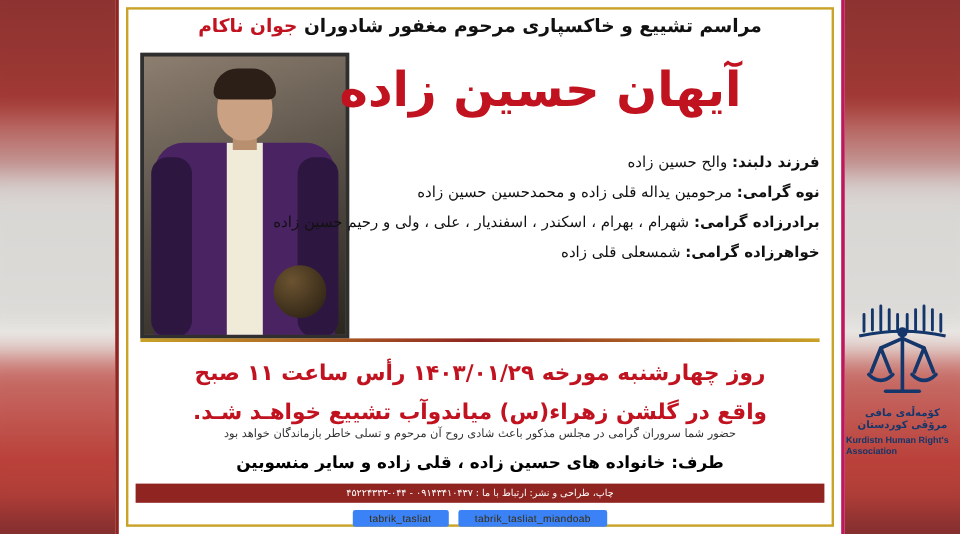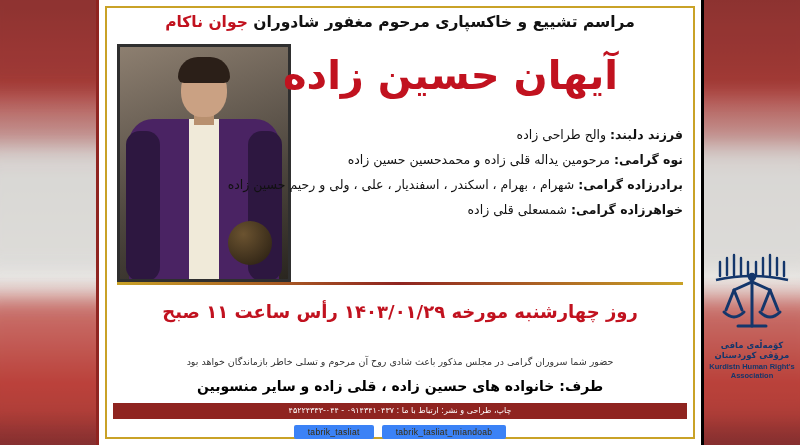--- a/index.html
+++ b/index.html
@@ -29,21 +29,21 @@
   }
   .side .blob.b1{top:-30px;}
   .side .blob.b2{top:150px;background:#d9d7d4;opacity:.8;}
   .side .blob.b3{top:300px;background:#b7332c;opacity:.6;}
 
   
   .poster{
     position:absolute;left:96px;top:0;width:608px;height:445px;
     background:#ffffff;
     border-left:3px solid #8f2420;
-    border-right:3px solid #000000;
+    border-right:3px solid #be185d;
     box-sizing:border-box;
     overflow:hidden;
   }
   .poster-inner{
     position:absolute;left:6px;right:6px;top:6px;bottom:6px;
     border:2px solid #c9a227;
     box-sizing:border-box;
   }
 
   
@@ -159,21 +159,21 @@
     display:flex;flex-direction:column;align-items:center;justify-content:flex-end;
     padding-bottom:14px;box-sizing:border-box;
   }
   .logo-wrap{position:relative;width:92px;height:92px;margin-bottom:6px;}
   .logo-wrap svg{display:block;}
   .org-ku{
     font-size:8.5px;color:#14366b;direction:rtl;text-align:center;
     width:94px;font-weight:bold;line-height:1.2;
   }
   .org-en{
-    font-size:7.5px;color:#14366b;direction:ltr;text-align:center;
+    font-size:7.5px;color:#14366b;direction:ltr;text-align:left;
     width:94px;font-weight:bold;line-height:1.2;margin-top:2px;
     font-family:"Liberation Sans",sans-serif;
   }
 </style>
 </head>
 <body>
 
 <div class="canvas">
 
   <div class="side left">
@@ -204,40 +204,41 @@
       <div class="head"></div>
       <div class="hair"></div>
       <div class="ball"></div>
     </div>
 
     <div class="name">آیهان حسین زاده</div>
 
     <div class="relations">
       <div class="row">
         <span class="lbl">فرزند دلبند:</span>
-        <span>والح طراحی زاده</span>
+        <span>والح حسین زاده</span>
       </div>
       <div class="row">
         <span class="lbl">نوه گرامی:</span>
         <span>مرحومین یداله قلی زاده و محمدحسین حسین زاده</span>
       </div>
       <div class="row">
         <span class="lbl">برادرزاده گرامی:</span>
         <span>شهرام ، بهرام ، اسکندر ، اسفندیار ، علی ، ولی و رحیم حسین زاده</span>
       </div>
       <div class="row">
         <span class="lbl">خواهرزاده گرامی:</span>
         <span>شمسعلی قلی زاده</span>
       </div>
     </div>
 
     <div class="divider"></div>
 
     <div class="event">
       <span>روز چهارشنبه مورخه ۱۴۰۳/۰۱/۲۹ رأس ساعت ۱۱ صبح</span>
+      <span class="l2">واقع در گلشن زهراء(س) میاندوآب تشییع خواهـد شـد.</span>
     </div>
 
     <div class="note">حضور شما سروران گرامی در مجلس مذکور باعث شادی روح آن مرحوم و تسلی خاطر بازماندگان خواهد بود</div>
 
     <div class="from">
       <span>طرف:</span>
       <span>خانواده های حسین زاده ، قلی زاده و سایر منسوبین</span>
     </div>
 
     <div class="printbar">چاپ، طراحی و نشر: ارتباط با ما : ۰۹۱۴۳۴۱۰۴۳۷ - ۰۴۴-۴۵۲۲۴۳۳۳</div>

